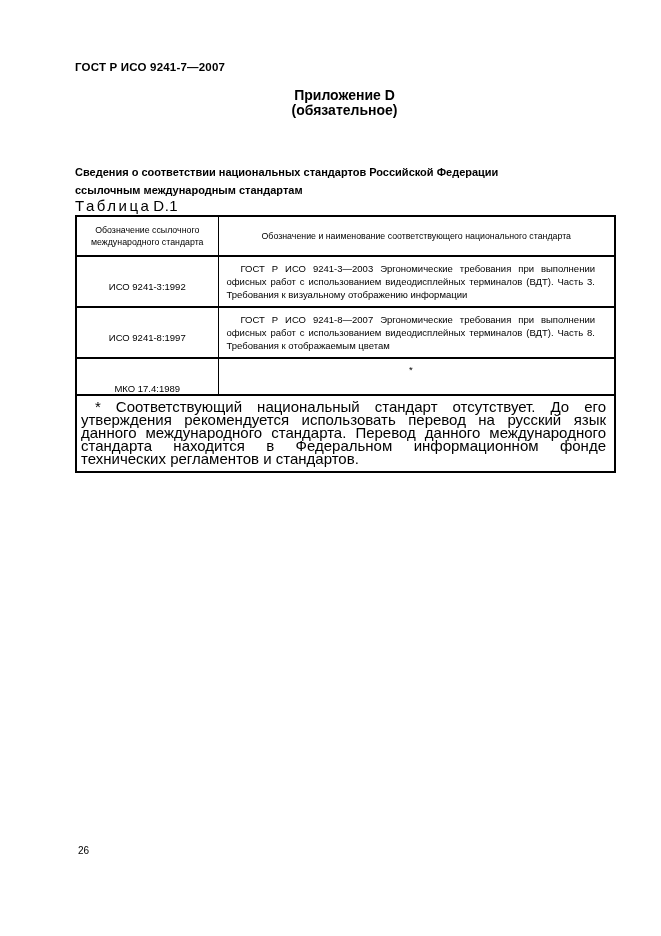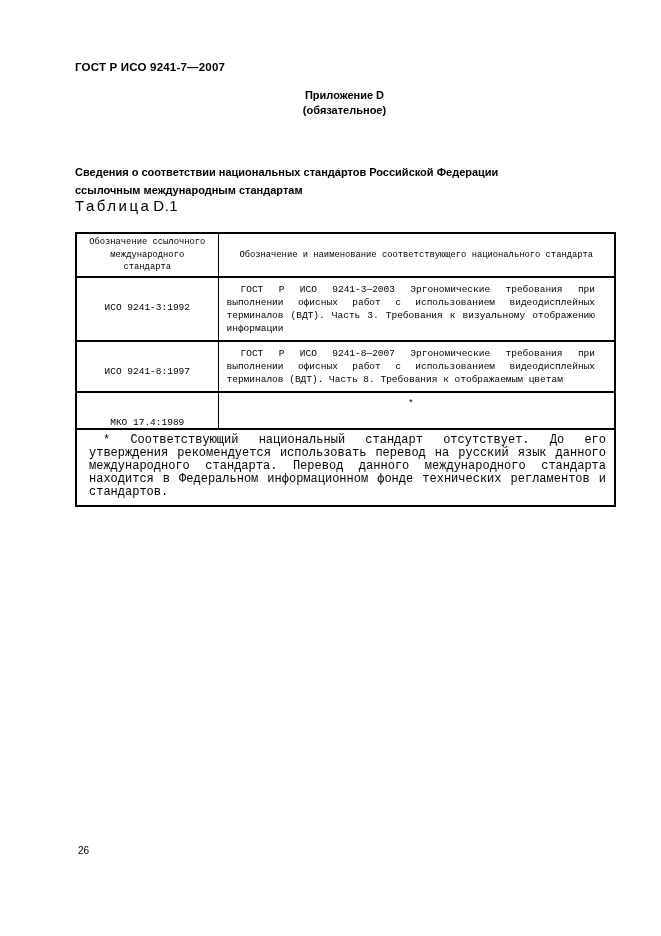--- a/index.html
+++ b/index.html
@@ -21,41 +21,40 @@
     font-size: 11.5px; font-weight: bold;
     letter-spacing: 0.2px;
   }
   .content-col {
     position: absolute;
     left: 75px; width: 539px;
   }
   .annex-block {
     top: 88px;
     text-align: center;
-    font-size: 11px; font-weight: bold;
+    font-size: 14px; font-weight: bold;
     line-height: 15px;
   }
   .title-block {
     top: 164px;
     font-size: 11px; font-weight: bold;
     line-height: 17.5px;
   }
   .table-caption {
     top: 197px;
     font-size: 15px;
   }
   .table-caption .caption-word { letter-spacing: 2.5px; }
   .table-caption .caption-num { margin-left: 2px; letter-spacing: 0.5px; }
   table.std-table {
     position: absolute;
-    left: 75px; top: 232px;
+    left: 75px; top: 215px;
     width: 539px;
     border-collapse: collapse;
     table-layout: fixed;
-    font-family: Liberation Mono, monospace;
   }
   table.std-table, table.std-table th, table.std-table td {
     border: 1px solid #000;
   }
   table.std-table { border: 2px solid #000; }
   table.std-table tr.header-row th { border-bottom: 2px solid #000; }
   table.std-table td { border-top: 2px solid #000; border-bottom: 2px solid #000; }
   .col-ref { width: 142px; }
   .col-desc { width: 397px; }
   th.hdr-cell {
@@ -77,24 +76,24 @@
     padding: 5px 19px 5px 8px;
     text-indent: 14px;
   }
   td.desc-cell.star-cell {
     text-align: center; text-indent: 0;
     padding-top: 4px;
   }
   tr.row-tall td { height: 45px; }
   tr.row-short td { height: 23px; }
   td.footnote-cell {
-    font-size: 12px;
+    font-size: 15px;
     text-align: justify; vertical-align: top;
     line-height: 13px;
-    padding: 4px 8px 6px 12px;
+    padding: 4px 8px 6px 4px;
     text-indent: 14px;
     height: 41px;
   }
   .page-number {
     position: absolute;
     left: 78px; top: 845px;
     font-size: 10px;
   }
 </style>
 </head>

